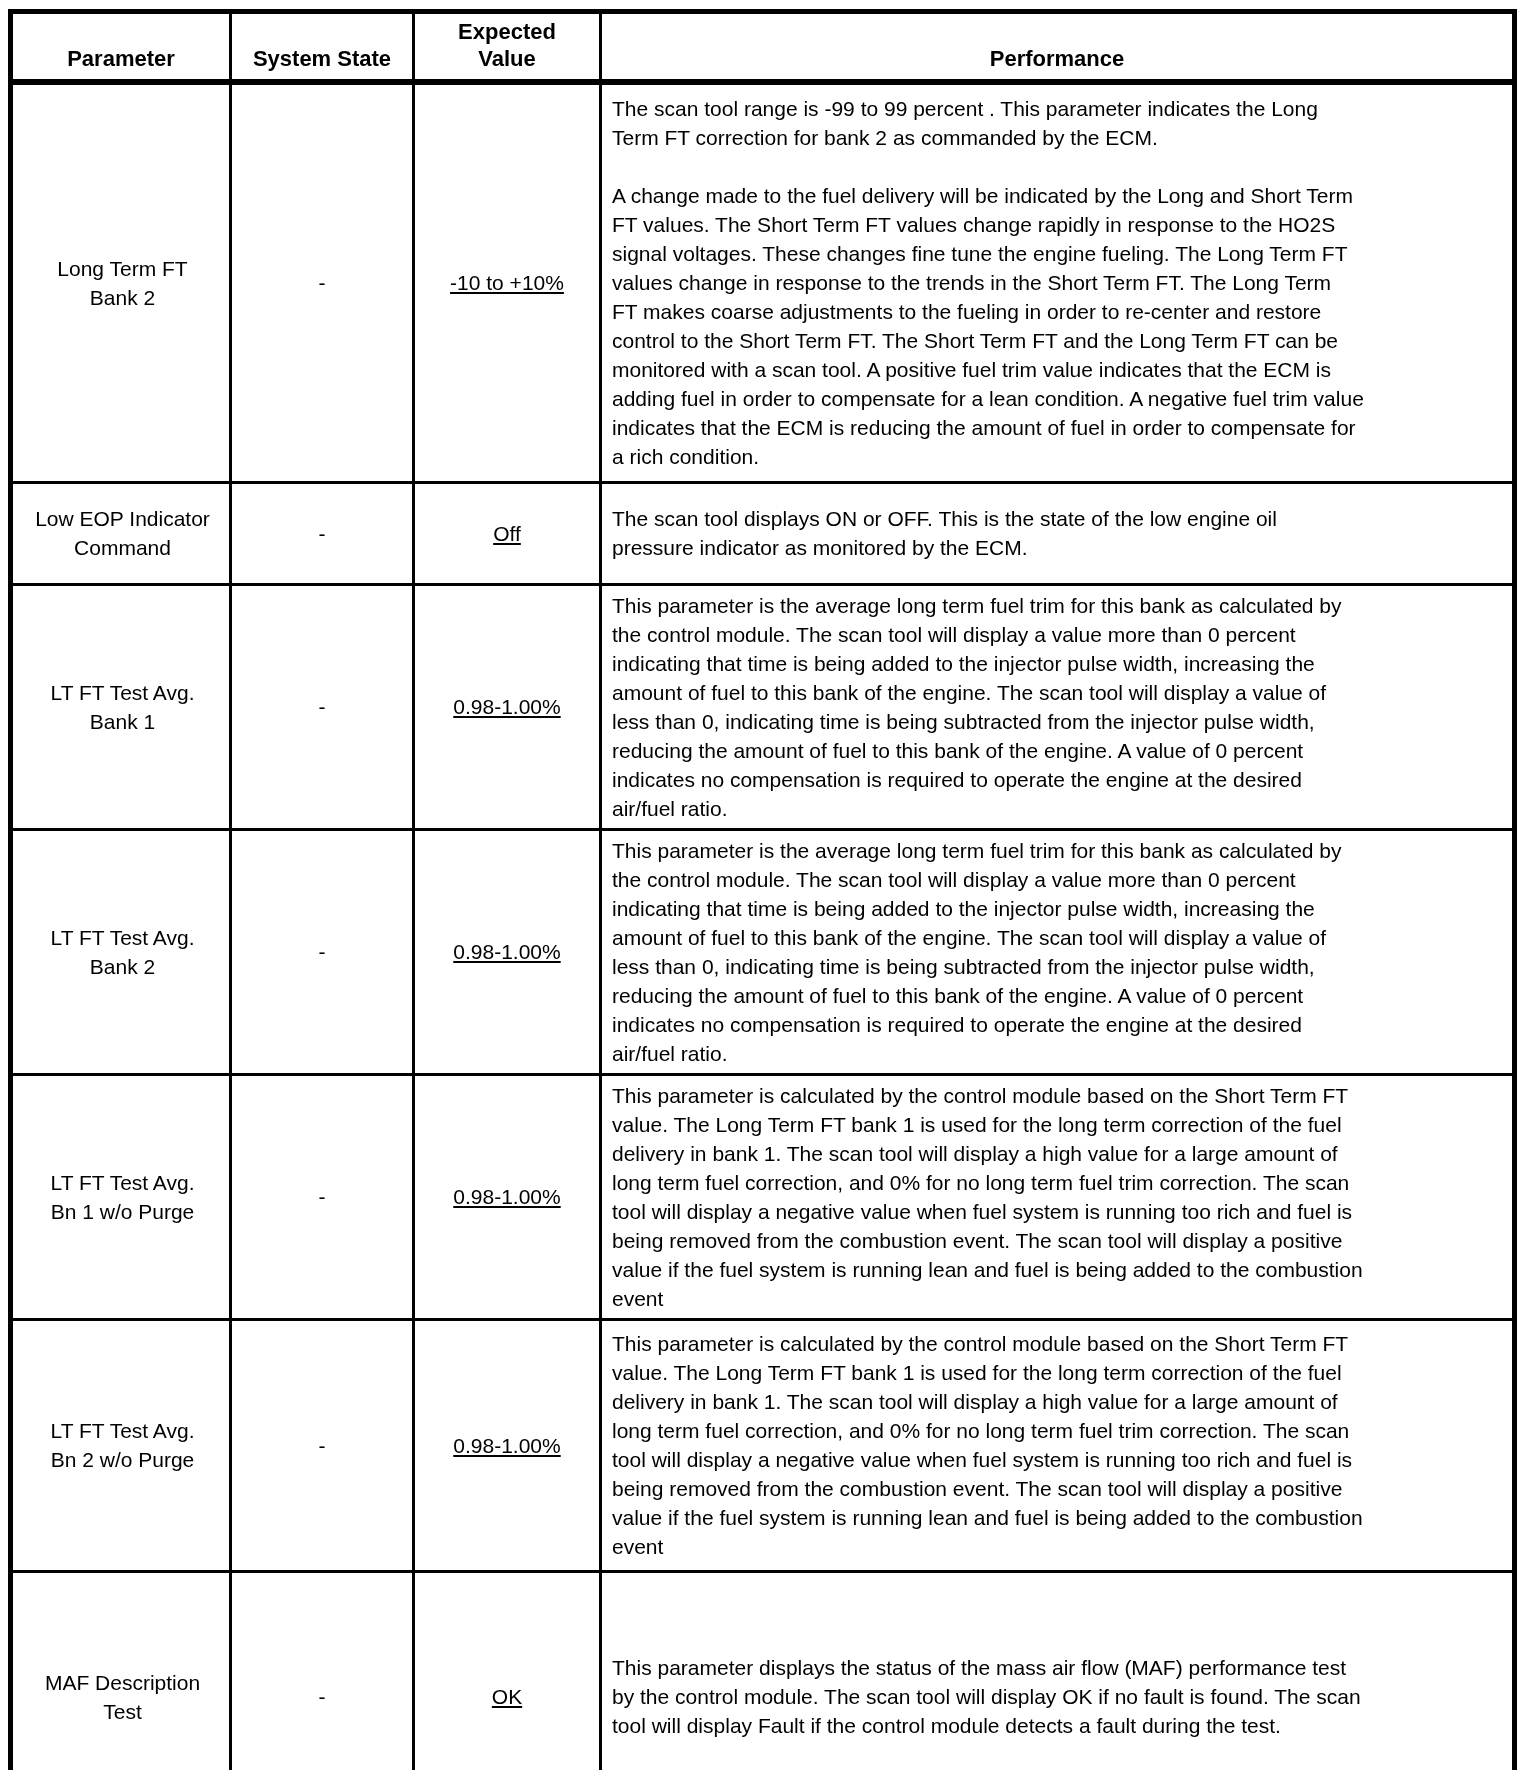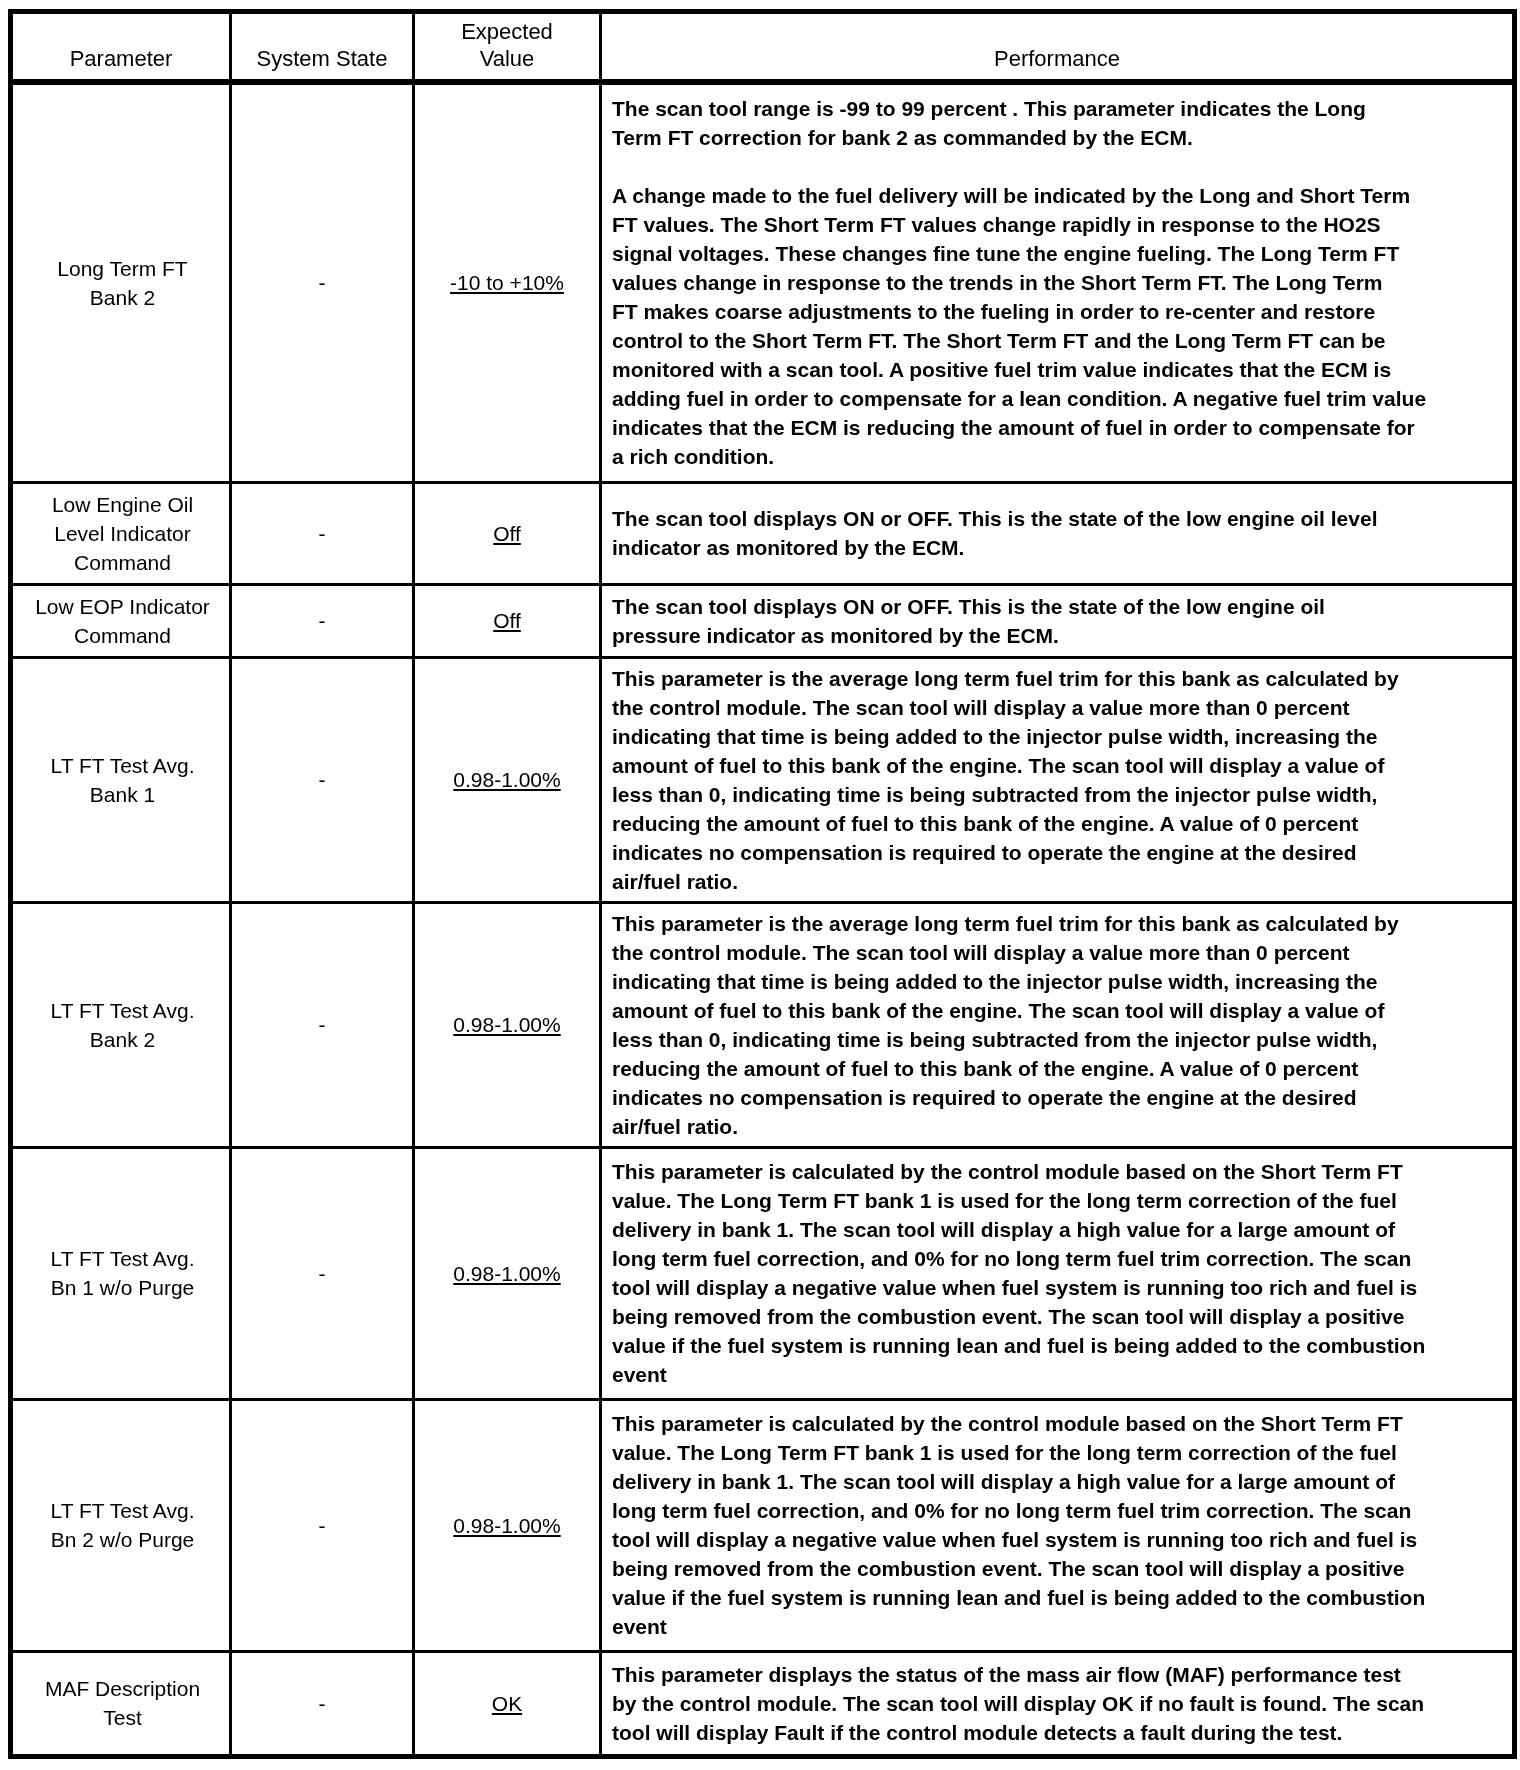--- a/index.html
+++ b/index.html
@@ -12,38 +12,38 @@
     border:5px solid #000;
   }
   col.c-param{width:220px;}
   col.c-state{width:183px;}
   col.c-expected{width:187px;}
   col.c-desc{width:914px;}
   th{
     border:3px solid #000;
     border-bottom:6px solid #000;
     font-size:22px;
-    font-weight:normal;
+    font-weight:bold;
     text-align:center;
     vertical-align:bottom;
     padding:4px 2px 7px 2px;
     white-space:pre-line;
     line-height:27px;
   }
   td{
     border:3px solid #000;
     font-size:21px;
     line-height:29px;
     vertical-align:middle;
     overflow:hidden;
   }
   td.param{text-align:center;padding:4px 4px 4px 7px;white-space:pre-line;}
   td.state{text-align:center;}
   td.expected{text-align:center;text-decoration:underline;}
-  td.desc{text-align:left;padding:5px 6px 5px 10px;white-space:pre-line;font-weight:bold;}
+  td.desc{text-align:left;padding:5px 6px 5px 10px;white-space:pre-line;}
   thead tr{height:58px;}
   tbody tr:nth-child(1){height:400px;}
   tbody tr:nth-child(2){height:102px;}
   tbody tr:nth-child(3){height:73px;}
   tbody tr:nth-child(4){height:244px;}
   tbody tr:nth-child(5){height:244px;}
   tbody tr:nth-child(6){height:252px;}
   tbody tr:nth-child(7){height:252px;}
   tbody tr:nth-child(8){height:105px;}
 </style>
@@ -80,29 +80,20 @@
 A change made to the fuel delivery will be indicated by the Long and Short Term
 FT values. The Short Term FT values change rapidly in response to the HO2S
 signal voltages. These changes fine tune the engine fueling. The Long Term FT
 values change in response to the trends in the Short Term FT. The Long Term
 FT makes coarse adjustments to the fueling in order to re-center and restore
 control to the Short Term FT. The Short Term FT and the Long Term FT can be
 monitored with a scan tool. A positive fuel trim value indicates that the ECM is
 adding fuel in order to compensate for a lean condition. A negative fuel trim value
 indicates that the ECM is reducing the amount of fuel in order to compensate for
 a rich condition.</td>
-      </tr>
-        <tr>
-        <td class="param">Low Engine Oil
-Level Indicator
-Command</td>
-        <td class="state">-</td>
-        <td class="expected">Off</td>
-        <td class="desc">The scan tool displays ON or OFF. This is the state of the low engine oil level
-indicator as monitored by the ECM.</td>
       </tr>
         <tr>
         <td class="param">Low EOP Indicator
 Command</td>
         <td class="state">-</td>
         <td class="expected">Off</td>
         <td class="desc">The scan tool displays ON or OFF. This is the state of the low engine oil
 pressure indicator as monitored by the ECM.</td>
       </tr>
         <tr>

